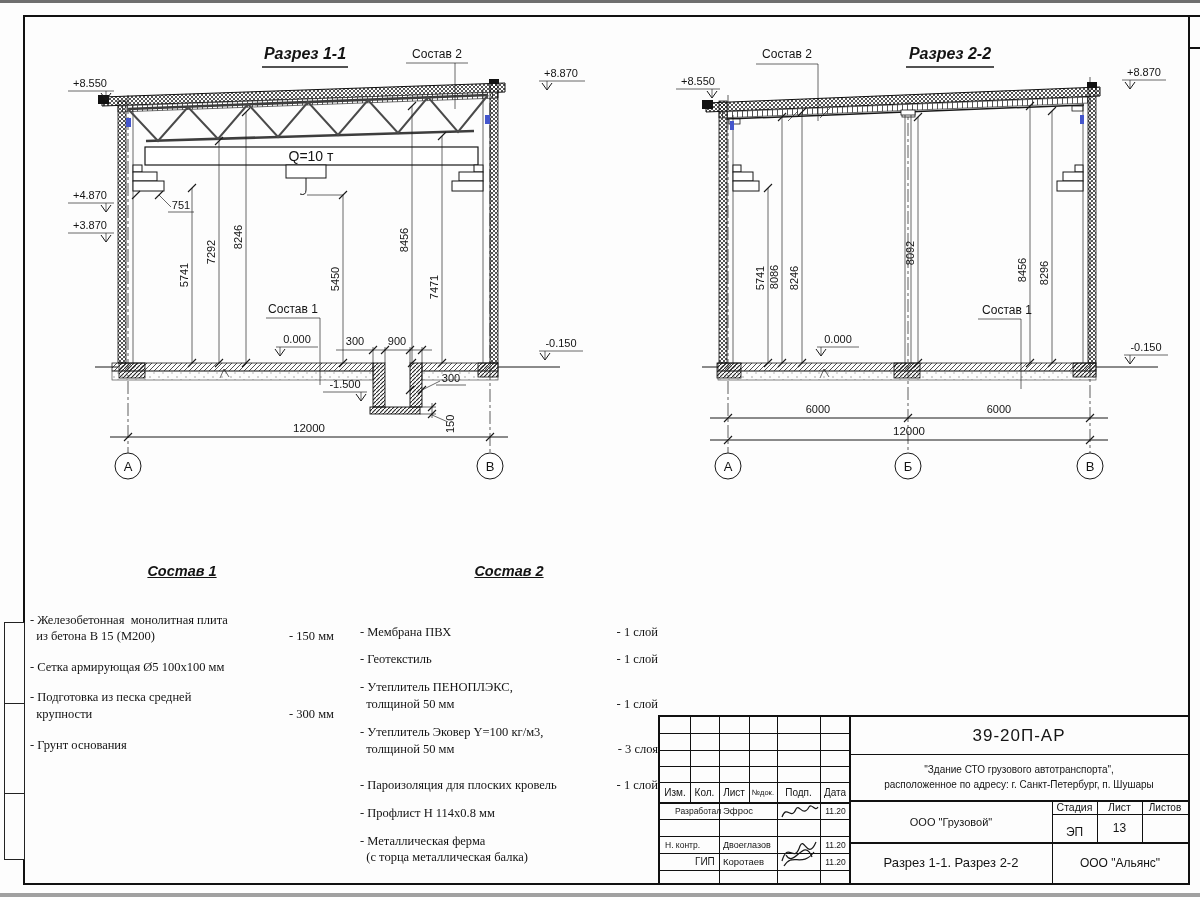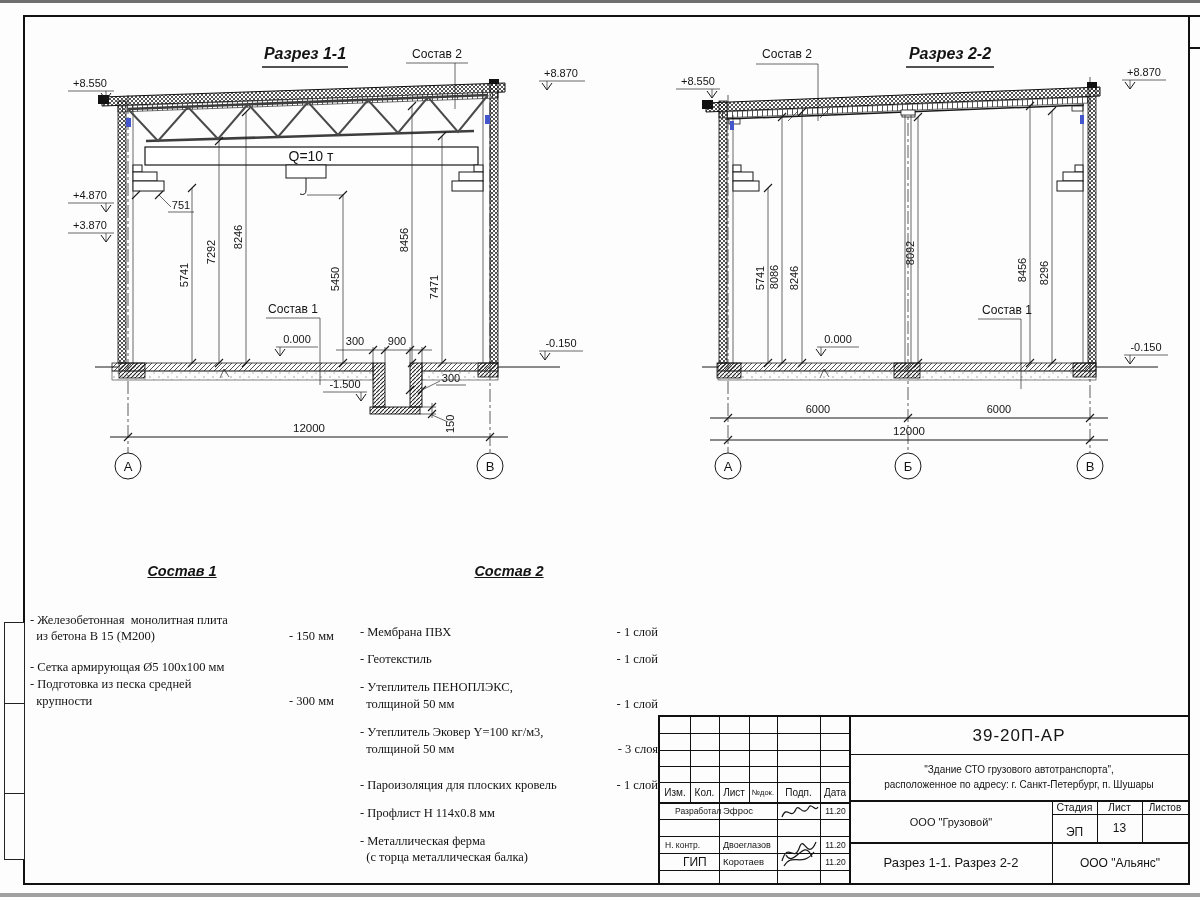--- a/index.html
+++ b/index.html
@@ -382,28 +382,32 @@
   </svg>
 
   <div class="sostav" style="left:30px;top:562px;width:304px">
     <div class="stitle">Состав 1</div>
     <div style="height:30px"></div>
     <div class="item" style="margin-bottom:14px">
       <div class="t">- Железобетонная  монолитная плита
   из бетона В 15 (М200)</div>
       <div class="v">- 150 мм</div>
     </div>
-    <div class="item" style="margin-bottom:0">
+    <div class="item" style="margin-bottom:13px">
       <div class="t">- Сетка армирующая Ø5 100х100 мм</div>
       <div class="v"></div>
     </div>
     <div class="item" style="margin-bottom:14px">
       <div class="t">- Подготовка из песка средней
   крупности</div>
       <div class="v">- 300 мм</div>
+    </div>
+    <div class="item">
+      <div class="t">- Грунт основания</div>
+      <div class="v"></div>
     </div>
   </div>
 
   <div class="sostav" style="left:360px;top:562px;width:298px">
     <div class="stitle">Состав 2</div>
     <div style="height:42px"></div>
     <div class="item" style="margin-bottom:11px">
       <div class="t">- Мембрана ПВХ</div>
       <div class="v">- 1 слой</div>
     </div>
@@ -469,21 +473,21 @@
     <div class="tbc" style="left:89px;top:65px;width:28px;height:20px;font-size:7.5px">№док.</div>
     <div class="tbc" style="left:117px;top:65px;width:43px;height:20px">Подп.</div>
     <div class="tbc" style="left:160px;top:65px;width:30px;height:20px">Дата</div>
 
     <div class="tbc" style="left:1px;top:85px;width:58px;height:17px;font-size:8.5px;justify-content:flex-start;padding-left:14px">Разработал</div>
     <div class="tbc" style="left:60px;top:85px;width:57px;height:17px;font-size:9.5px;justify-content:flex-start;padding-left:3px">Эфрос</div>
     <div class="tbc" style="left:161px;top:85px;width:29px;height:17px;font-size:8.5px">11.20</div>
     <div class="tbc" style="left:1px;top:119px;width:58px;height:17px;font-size:8.5px;justify-content:flex-start;padding-left:4px">Н. контр.</div>
     <div class="tbc" style="left:60px;top:119px;width:57px;height:17px;font-size:9px;justify-content:flex-start;padding-left:3px">Двоеглазов</div>
     <div class="tbc" style="left:161px;top:119px;width:29px;height:17px;font-size:8.5px">11.20</div>
-    <div class="tbc" style="left:4px;top:136px;width:58px;height:17px;font-size:12px;justify-content:flex-start;padding-left:19px">ГИП</div>
+    <div class="tbc" style="left:16px;top:136px;width:58px;height:17px;font-size:10px;justify-content:flex-start;padding-left:19px">ГИП</div>
     <div class="tbc" style="left:60px;top:136px;width:57px;height:17px;font-size:9.5px;justify-content:flex-start;padding-left:3px">Коротаев</div>
     <div class="tbc" style="left:161px;top:136px;width:29px;height:17px;font-size:8.5px">11.20</div>
 
     <svg class="abs" style="left:119px;top:84px" width="40" height="22" viewBox="0 0 40 22">
       <path d="M3 16C8 3 12 20 17 8C20 2 24 17 30 6C33 2 36 11 39 6" stroke="#1a1a1a" stroke-width="1.2" fill="none"></path>
     </svg>
     <svg class="abs" style="left:118px;top:117px" width="42" height="37" viewBox="0 0 42 37">
       <path d="M4 27C10 6 16 31 22 12C26 2 30 27 38 8M8 21C16 35 26 2 34 23M6 32C14 18 24 34 36 18" stroke="#1a1a1a" stroke-width="1.2" fill="none"></path>
     </svg>
 

